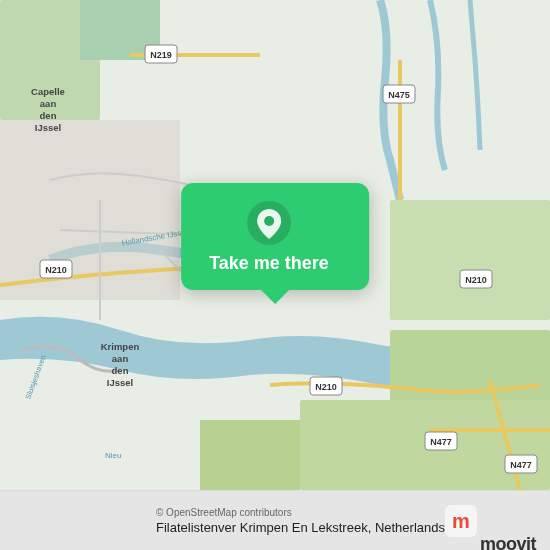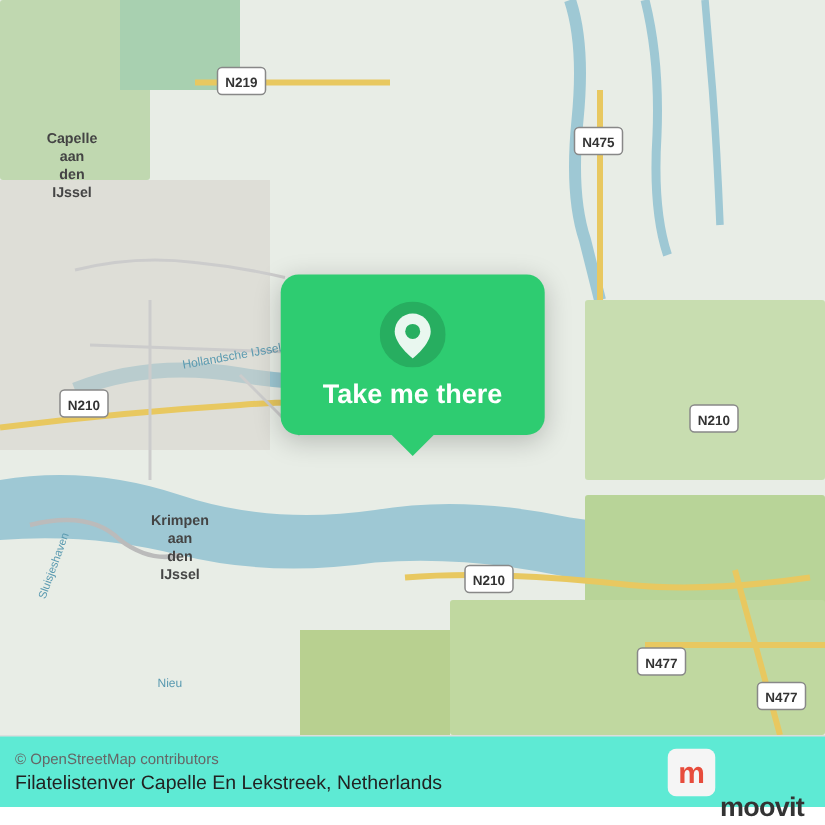--- a/index.html
+++ b/index.html
@@ -26,21 +26,21 @@
     }
 
     
     #popup {
       position: absolute;
       top: 50%;
       left: 50%;
       transform: translate(-50%, -58%);
       background: #2ecc71;
       border-radius: 12px;
-      padding: 18px 28px 16px 28px;
+      padding: 18px 40px 16px 28px;
       display: flex;
       flex-direction: column;
       align-items: center;
       gap: 8px;
       box-shadow: 0 4px 18px rgba(0,0,0,0.22);
       z-index: 10;
     }
 
     #popup-icon {
       width: 44px;
@@ -62,26 +62,26 @@
       left: 50%;
       transform: translateX(-50%);
       border-left: 14px solid transparent;
       border-right: 14px solid transparent;
       border-top: 14px solid #2ecc71;
     }
 
     
     #footer {
       width: 550px;
-      height: 48px;
-      background: #5eead4;
+      height: 60px;
+      background: #e5e5e5;
       border-top: 1px solid #ddd;
       display: flex;
       align-items: center;
-      justify-content: space-between;
+      justify-content: flex-end;
       padding: 0 14px 0 10px;
     }
 
     #footer-left {
       display: flex;
       flex-direction: column;
       gap: 2px;
     }
 
     #attribution {
@@ -206,21 +206,21 @@
       <path d="M22 8 C15.4 8 10 13.4 10 20 C10 28.5 22 38 22 38 C22 38 34 28.5 34 20 C34 13.4 28.6 8 22 8 Z" fill="white" opacity="0.9"></path>
       <circle cx="22" cy="20" r="5" fill="#27ae60"></circle>
     </svg>
     <span id="popup-label">Take me there</span>
   </div>
 </div>
 
 <div id="footer">
   <div id="footer-left">
     <span id="attribution">© OpenStreetMap contributors</span>
-    <span id="location-name">Filatelistenver Capelle En Lekstreek, Netherlands</span>
+    <span id="location-name">Filatelistenver Krimpen En Lekstreek, Netherlands</span>
   </div>
   <div id="moovit-logo">
 
     <svg id="moovit-logo-icon" viewBox="0 0 32 32" xmlns="http://www.w3.org/2000/svg">
       <rect width="32" height="32" rx="6" fill="#f5f5f5"></rect>
       <text x="16" y="23" text-anchor="middle" font-size="20" font-weight="900" fill="#e74c3c" font-family="Arial, sans-serif">m</text>
     </svg>
     <span id="moovit-text" style="font-size:18px;font-weight:700;color:#333;letter-spacing:-0.5px;">moovit</span>
   </div>
 </div>

